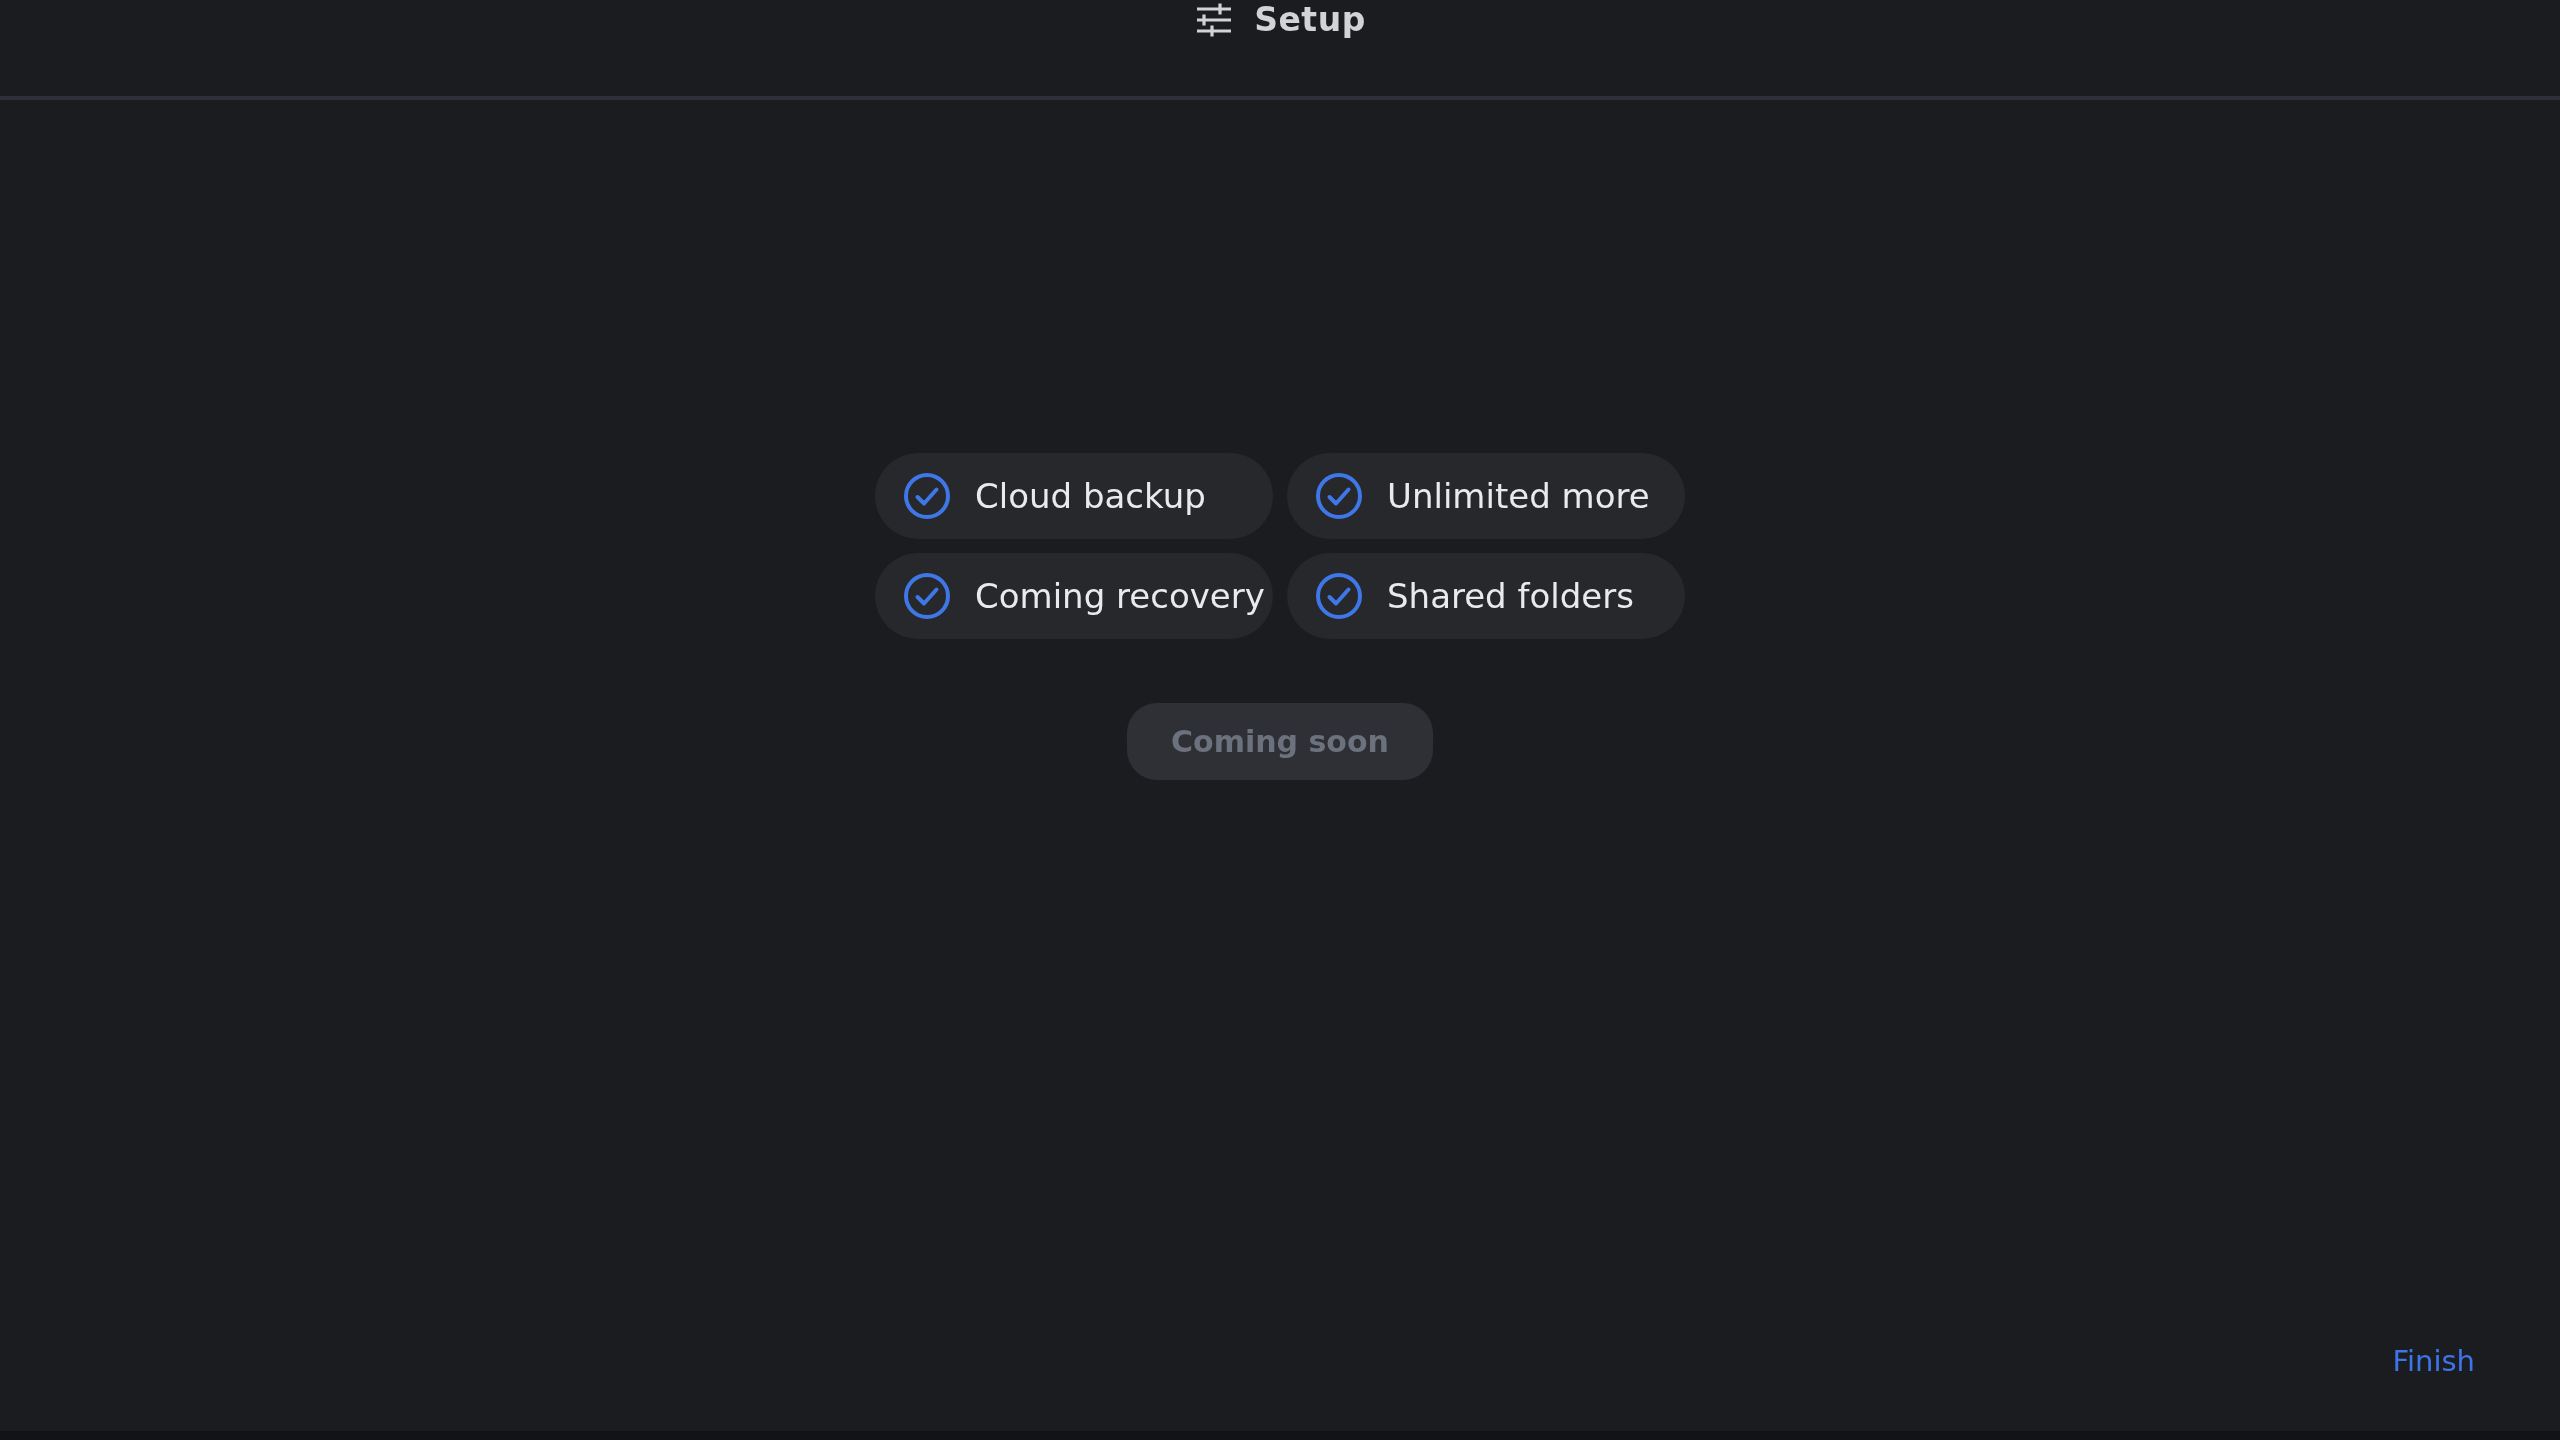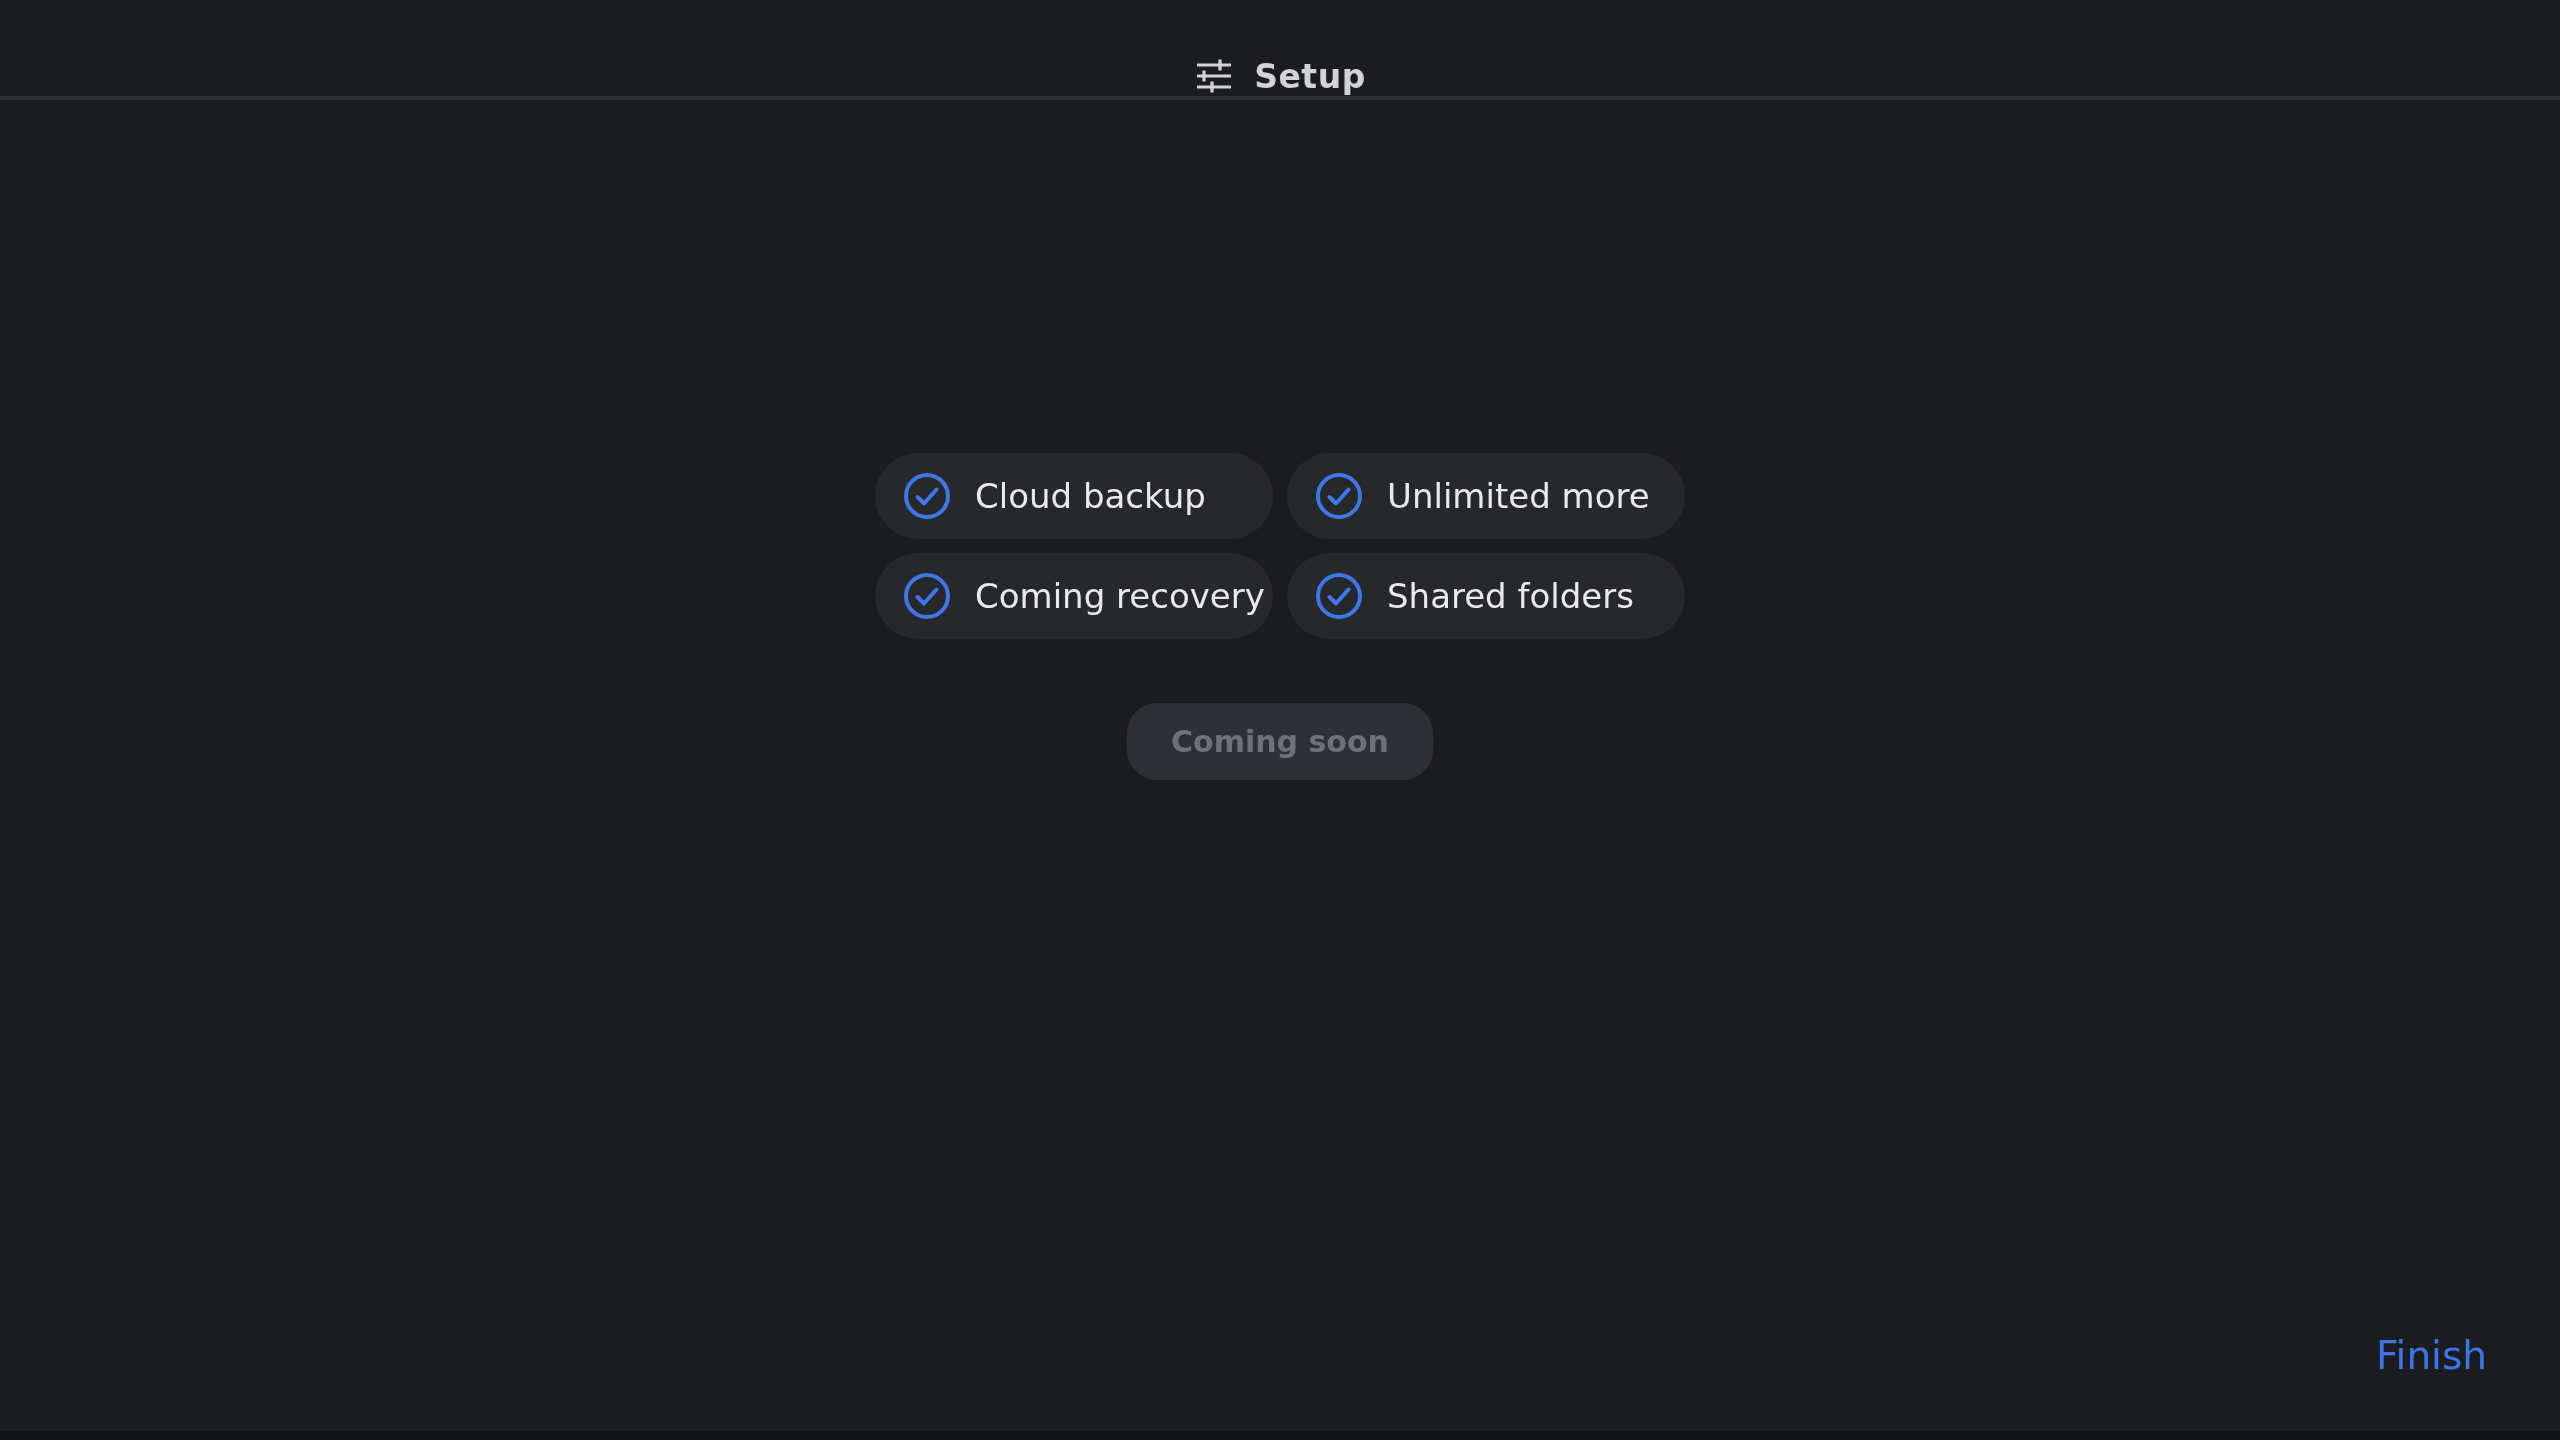--- a/index.html
+++ b/index.html
@@ -23,21 +23,21 @@
     font-family: "DejaVu Sans", "Liberation Sans", sans-serif;
   }
   .app { position: relative; width: 2560px; height: 1440px; background: var(--bg); }
 
   
   .header {
     height: 100px;
     background: var(--header-bg);
     border-bottom: 4px solid var(--divider);
     display: flex;
-    align-items: flex-end;
+    align-items: flex-start;
     justify-content: center;
     gap: 20px;
   }
   .header .tune-icon { width: 40px; height: 40px; display: inline-flex; }
   .header .title {
     font-size: 33px;
     font-weight: 700;
     color: var(--header-text);
     letter-spacing: 0.5px;
   }
@@ -91,23 +91,23 @@
     font-size: 30px;
     font-weight: 700;
     display: flex;
     align-items: center;
     justify-content: center;
     cursor: default;
   }
 
   .finish-link {
     position: absolute;
-    right: 73px;
+    right: 85px;
     bottom: 62px;
-    font-size: 39px;
+    font-size: 29px;
     color: var(--accent);
     text-decoration: none;
     cursor: pointer;
   }
 
   .window-edge {
     position: absolute;
     left: 0; right: 0; bottom: 0;
     height: 9px;
     background: var(--window-edge);

